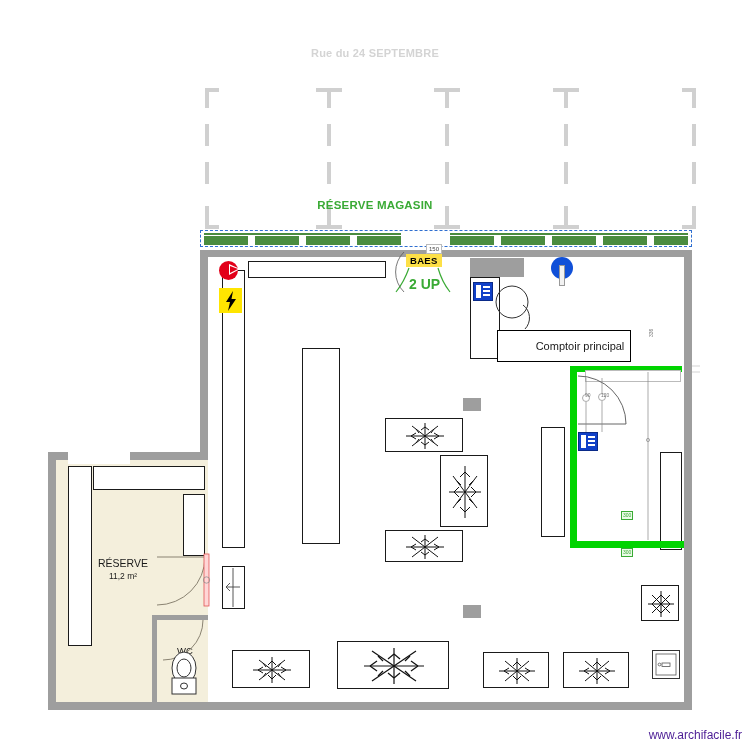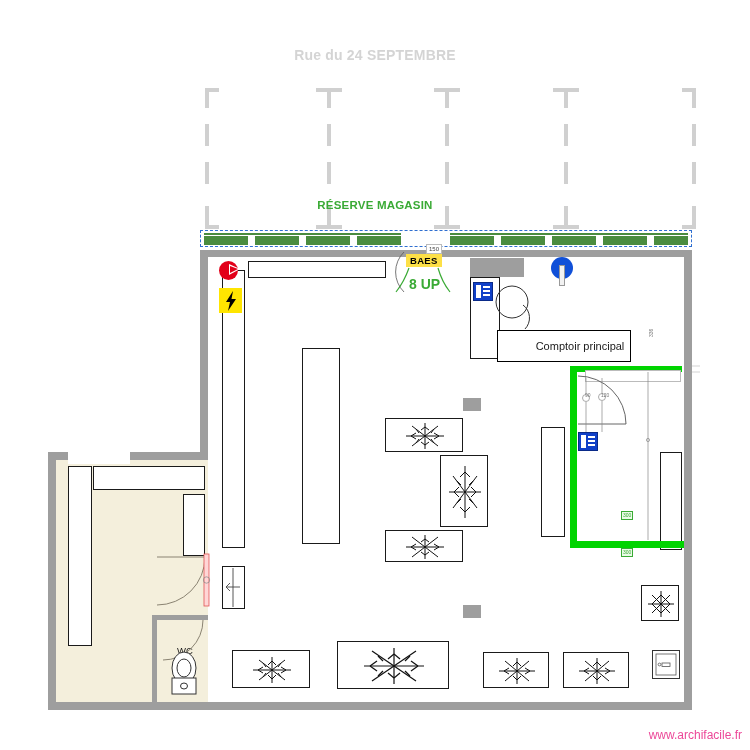--- a/index.html
+++ b/index.html
@@ -21,21 +21,21 @@
     height: 750px;
   }
   .abs { position: absolute; }
 
   
   .street-title {
     position: absolute;
     left: 0; top: 47px;
     width: 750px;
     text-align: center;
-    font-size: 14px;
+    font-size: 11px;
     font-weight: bold;
     color: #d4d4d4;
     letter-spacing: 0.2px;
   }
   .entree-label {
     position: absolute;
     left: 0; top: 199px;
     width: 750px;
     text-align: center;
     font-size: 11.5px;
@@ -93,21 +93,21 @@
     left: 160px; top: 645px;
     width: 50px;
     text-align: center;
     font-size: 9.5px;
     color: #1a1a1a;
   }
   .watermark {
     position: absolute;
     right: 8px; bottom: 8px;
     font-size: 12px;
-    color: #ec4899;
+    color: #4c1d95;
     margin-left: 15px;
   }
 
   
   .wall      { background: #9e9e9e; position: absolute; }
   .guide     { background: #d0d0d0; position: absolute; }
   .room-fill { background: #f4efdc; position: absolute; }
   .unit {
     position: absolute;
     background: #fff;
@@ -324,20 +324,24 @@
   <div class="room-fill" style="left:157px; top:620px; width:46px; height:82px;"></div>
 
   <div class="abs" style="left:68px; top:452px; width:62px; height:12px; background:#fff;"></div>
 
   <div>
     <div class="unit" style="left:68px; top:466px; width:24px; height:180px;"></div>
     <div class="unit" style="left:93px; top:466px; width:112px; height:24px;"></div>
     <div class="unit" style="left:183px; top:494px; width:22px; height:62px;"></div>
   </div>
 
+  <div class="reserve-label">
+    <span>RÉSERVE</span>
+    <span class="area">11,2 m²</span>
+  </div>
   <div class="wc-label">WC</div>
 
   <div>
     <div class="unit" style="left:248px; top:261px; width:138px; height:17px;"></div>
     <div class="unit" style="left:222px; top:270px; width:23px; height:278px;"></div>
     <div class="unit" style="left:302px; top:348px; width:38px; height:196px;"></div>
     <div class="unit" style="left:222px; top:566px; width:23px; height:43px;"></div>
   </div>
 
   <div>
@@ -391,21 +395,21 @@
     <div class="stem"></div>
   </div>
   <div class="icon-blue-sq" style="left:473px; top:282px;">
     <div class="p1"></div>
       <div class="p2"></div>
       <div class="p3"></div>
       <div class="p4"></div>
   </div>
 
   <div class="baes-badge">BAES</div>
-  <div class="twoup-label">8 UP</div>
+  <div class="twoup-label">2 UP</div>
 
   <div>
 
     <div class="unit" style="left:385px; top:418px; width:78px; height:34px;">
       <svg class="sf" width="78" height="34" viewBox="0 0 78 34">
         <g stroke="#111" stroke-width="1" fill="none">
           <line x1="39" y1="4" x2="39" y2="30"></line>
           <line x1="20" y1="17" x2="58" y2="17"></line>
           <line x1="26" y1="7" x2="52" y2="27"></line>
           <line x1="52" y1="7" x2="26" y2="27"></line>

